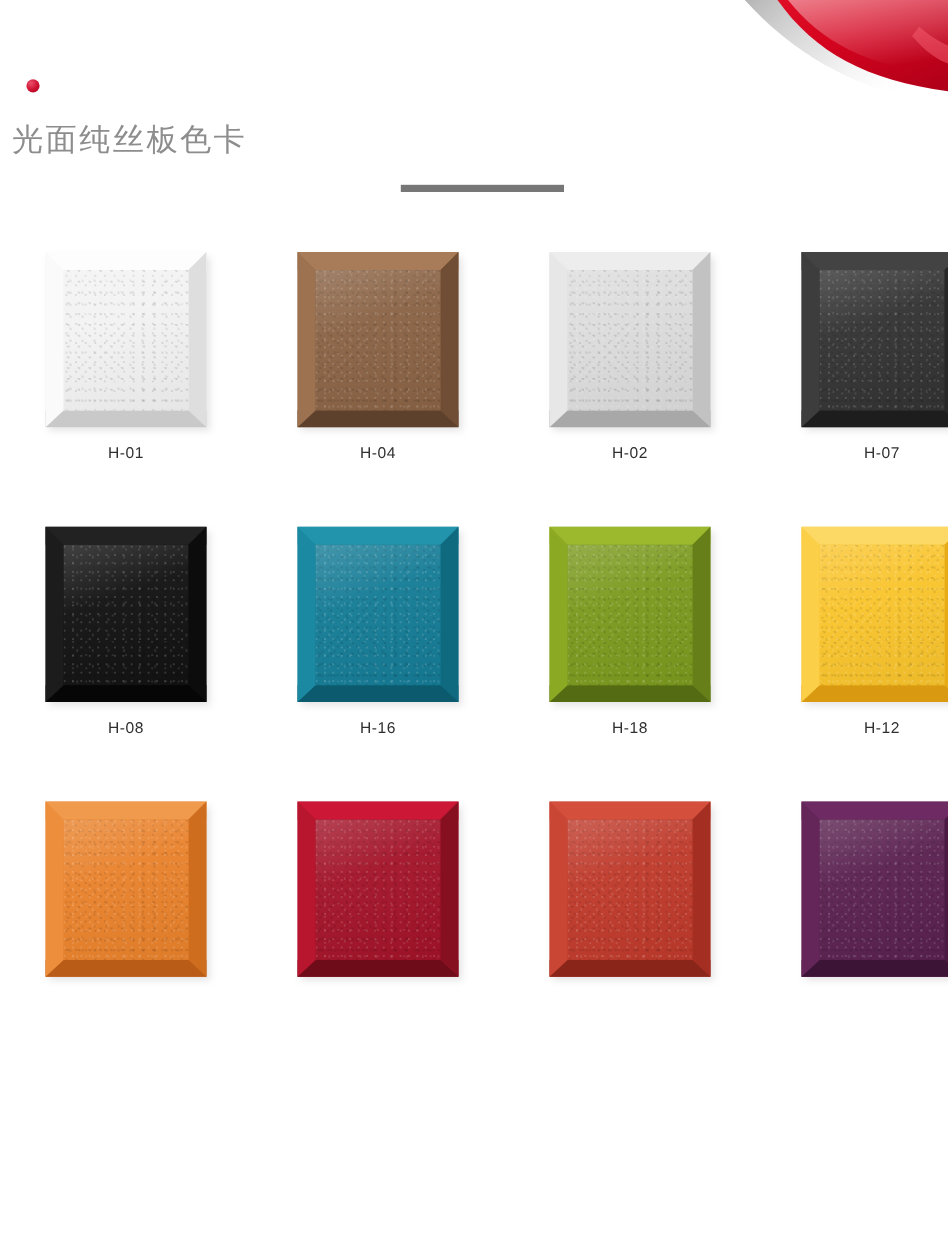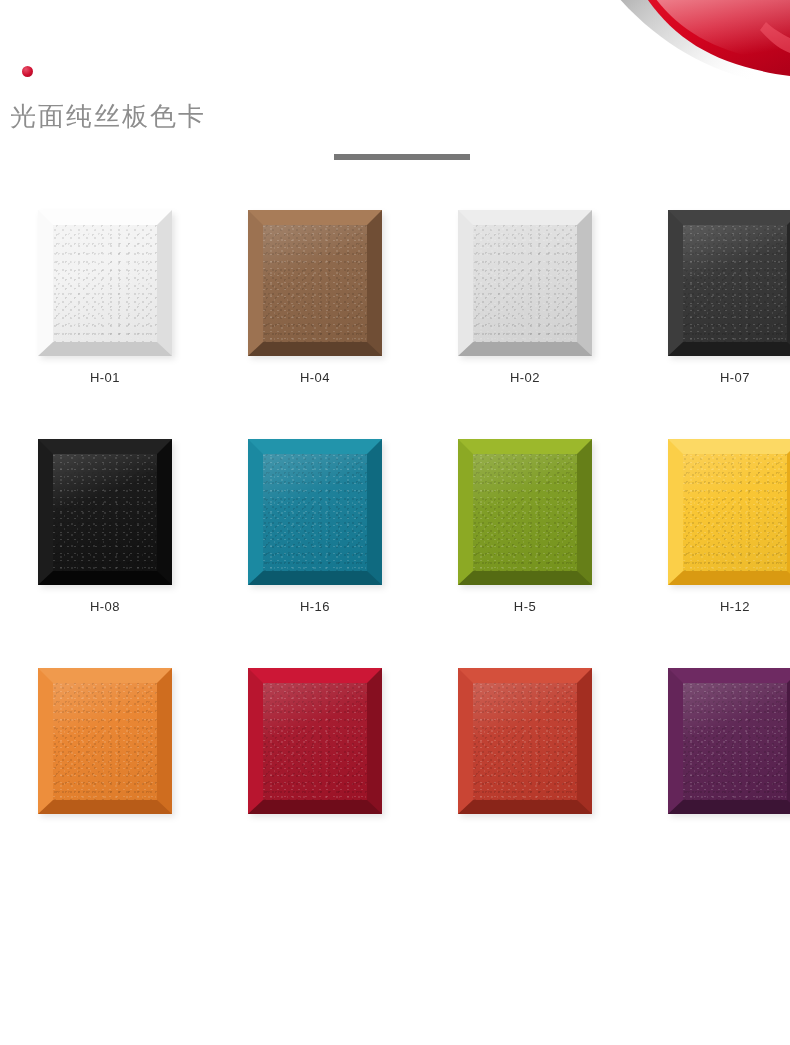--- a/index.html
+++ b/index.html
@@ -237,21 +237,21 @@
     </div>
     <div class="swatch-cell">
       <div class="swatch-tile">
         <div class="drop-shadow"></div>
         <div class="bevel" style="border-color: rgb(156, 184, 44) rgb(102, 127, 24) rgb(85, 107, 19) rgb(140, 169, 36); background: rgb(123, 154, 30);"></div>
         <div class="inner" style="background: rgb(123, 154, 30);">
           <div class="grain"></div>
           <div class="gloss"></div>
         </div>
       </div>
-      <div class="swatch-label">H-5</div>
+      <div class="swatch-label">H-18</div>
     </div>
     <div class="swatch-cell">
       <div class="swatch-tile">
         <div class="drop-shadow"></div>
         <div class="bevel" style="border-color: rgb(252, 217, 100) rgb(232, 171, 24) rgb(217, 154, 18) rgb(251, 207, 72); background: rgb(249, 196, 44);"></div>
         <div class="inner" style="background: rgb(249, 196, 44);">
           <div class="grain"></div>
           <div class="gloss"></div>
         </div>
       </div>

